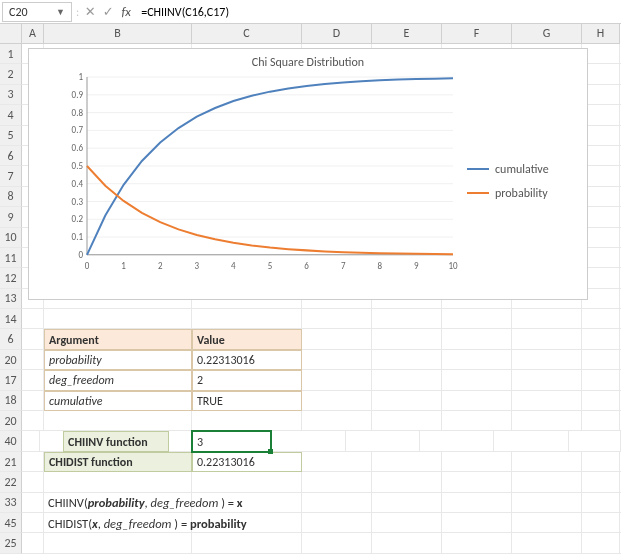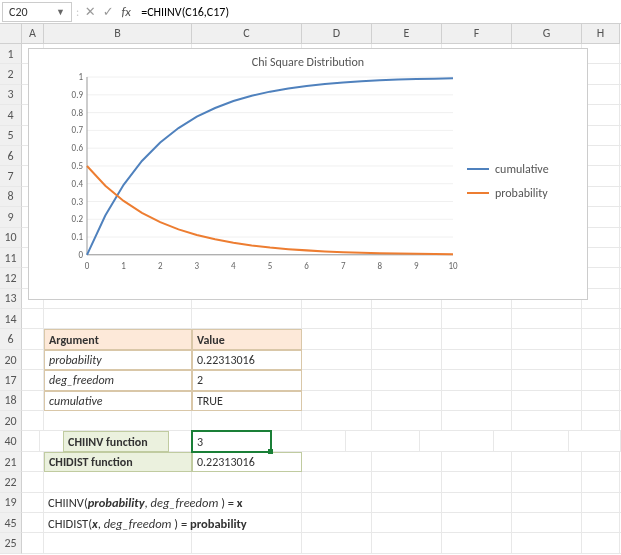--- a/index.html
+++ b/index.html
@@ -207,21 +207,21 @@
         <div class="row-h" style="height: 20.4px;">13</div>
         <div class="row-h" style="height: 20.4px;">14</div>
         <div class="row-h" style="height: 20.4px;">6</div>
         <div class="row-h" style="height: 20.4px;">20</div>
         <div class="row-h" style="height: 20.4px;">17</div>
         <div class="row-h" style="height: 20.4px;">18</div>
         <div class="row-h" style="height: 20.4px;">20</div>
         <div class="row-h" style="height: 20.4px;">40</div>
         <div class="row-h" style="height: 20.4px;">21</div>
         <div class="row-h" style="height: 20.4px;">22</div>
-        <div class="row-h" style="height: 20.4px;">19</div>
+        <div class="row-h" style="height: 20.4px;">33</div>
         <div class="row-h" style="height: 20.4px;">45</div>
         <div class="row-h" style="height: 20.4px;">25</div>
       </div>
   </div>
   <div style="flex:1;display:flex;flex-direction:column;overflow:hidden;">
     <div class="col-headers" id="colhdrs">
         <div class="col-h" style="width: 22px;">A</div>
         <div class="col-h" style="width: 148px;">B</div>
         <div class="col-h" style="width: 110px;">C</div>
         <div class="col-h" style="width: 70px;">D</div>

